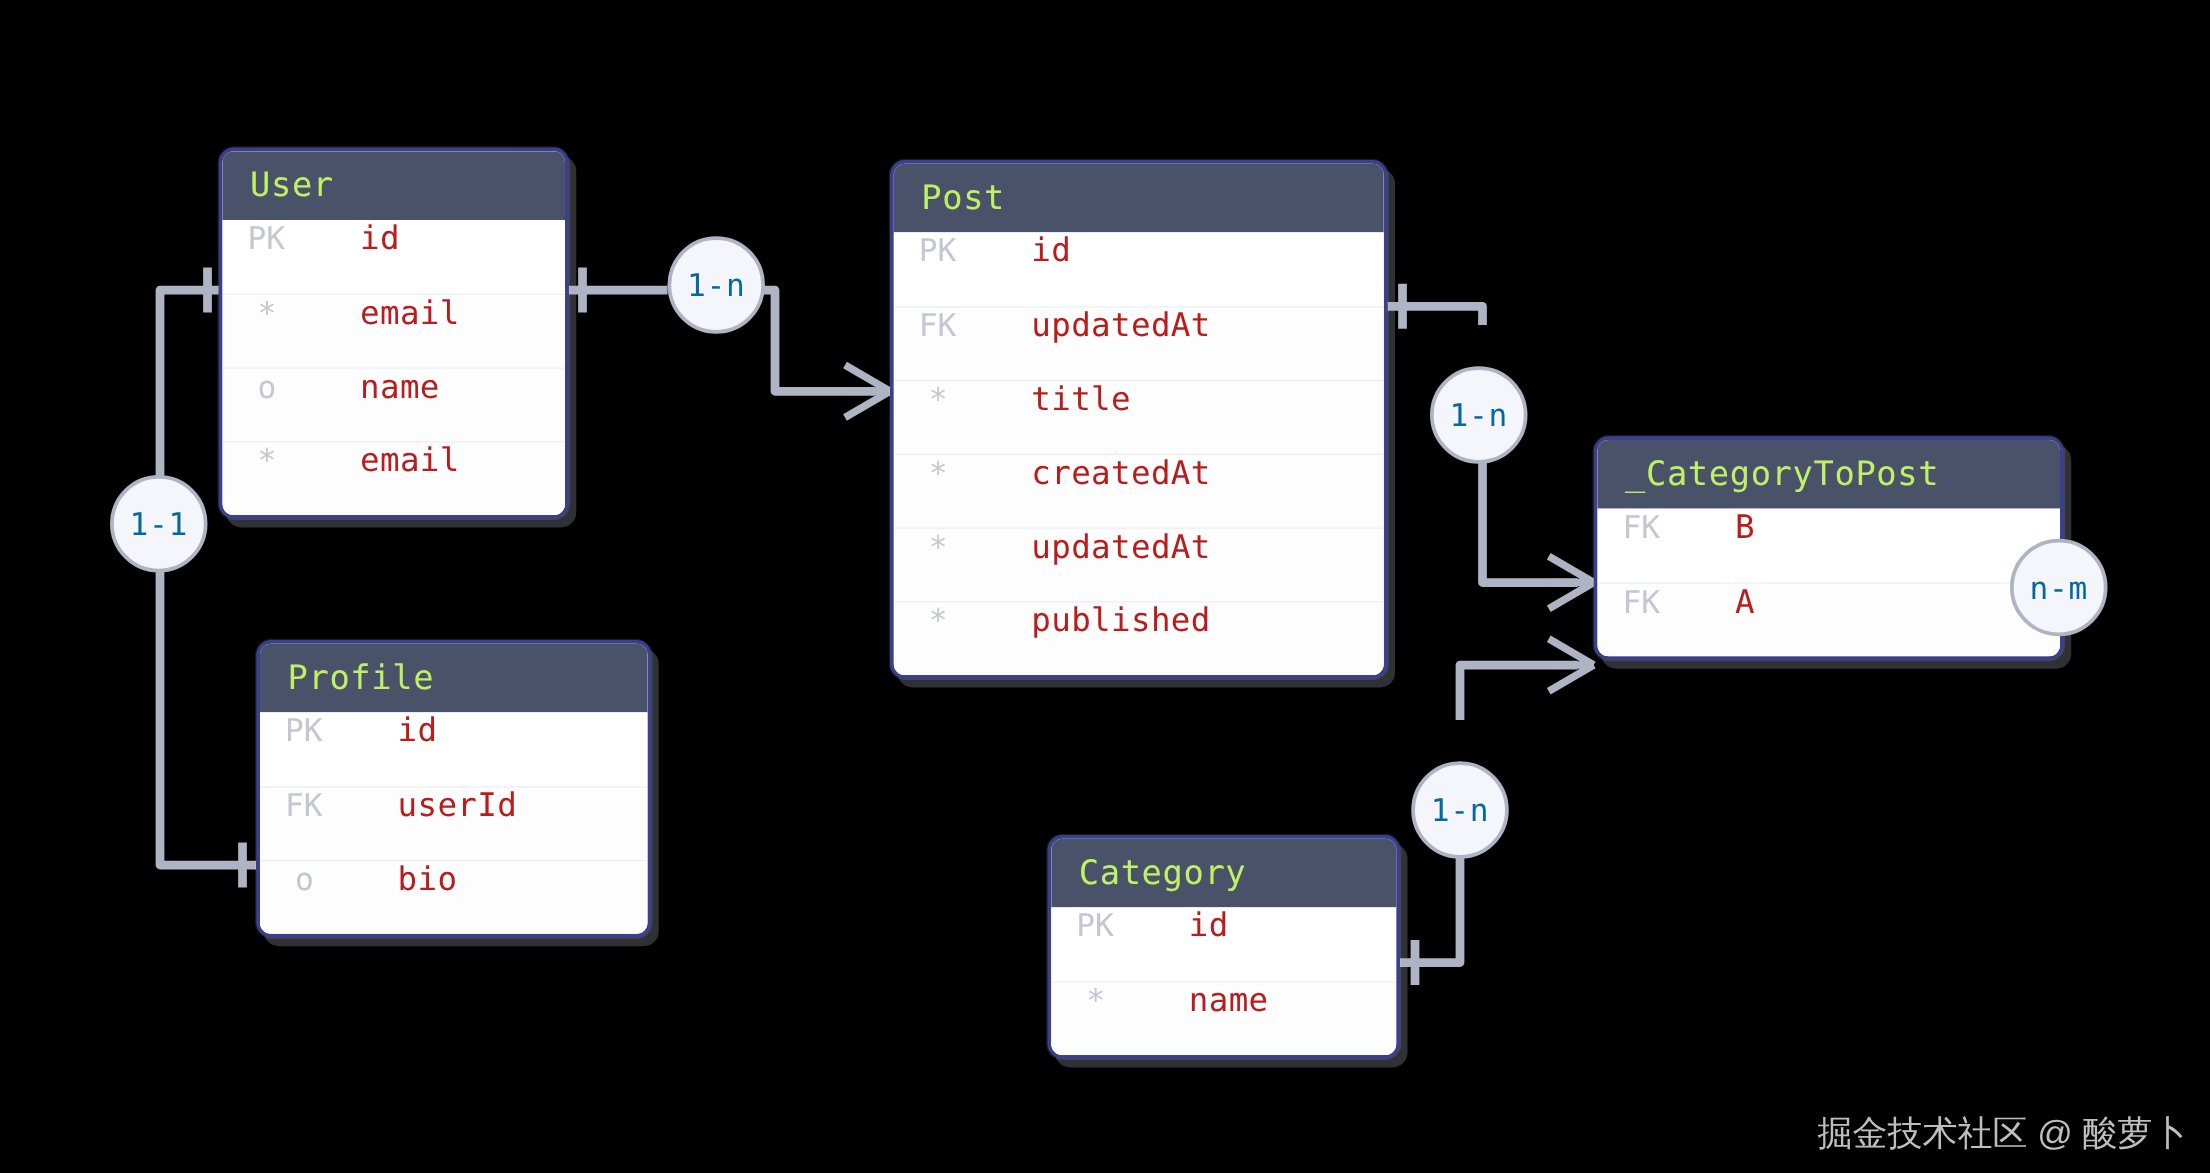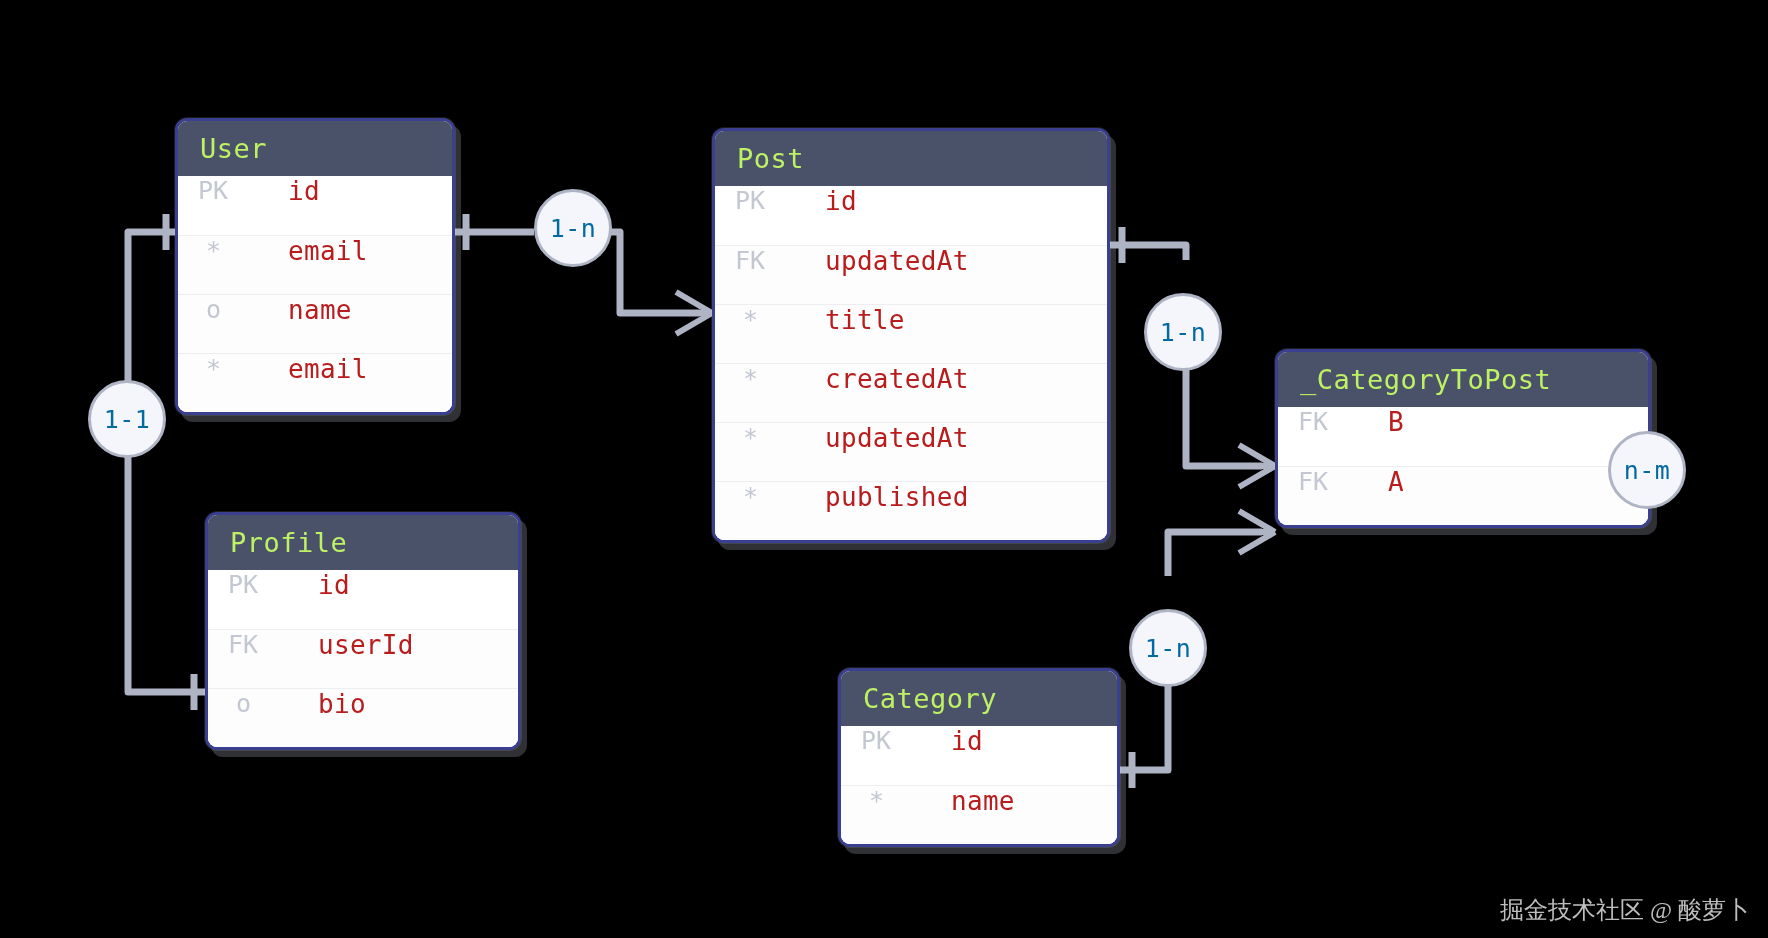--- a/index.html
+++ b/index.html
@@ -81,22 +81,22 @@
     justify-content: center;
     letter-spacing: .5px;
   }
 
   
   #watermark {
     position: absolute;
     right: 18px;
     bottom: 12px;
     color: #d9d9d9;
-    font-size: 24px;
-    font-family: Liberation Serif, serif;
+    font-size: 28px;
+    font-family: Liberation Sans, sans-serif;
     opacity: .88;
     white-space: nowrap;
   }
 </style>
 </head>
 <body>
 
 <div id="stage">
 
   <svg id="edges" viewBox="0 0 1768 938" xmlns="http://www.w3.org/2000/svg">

